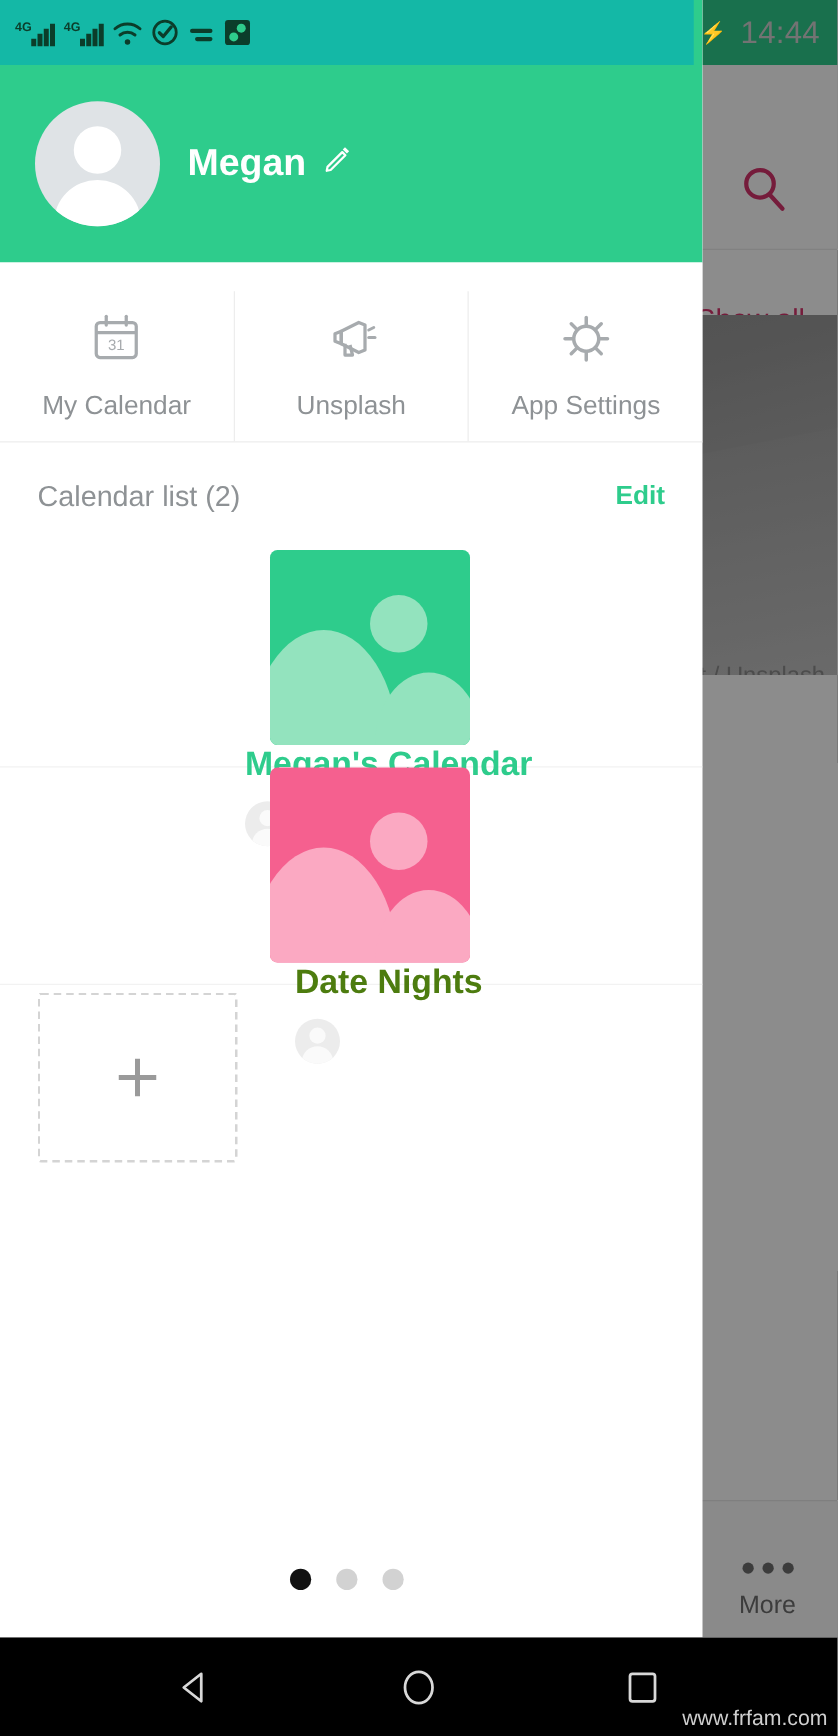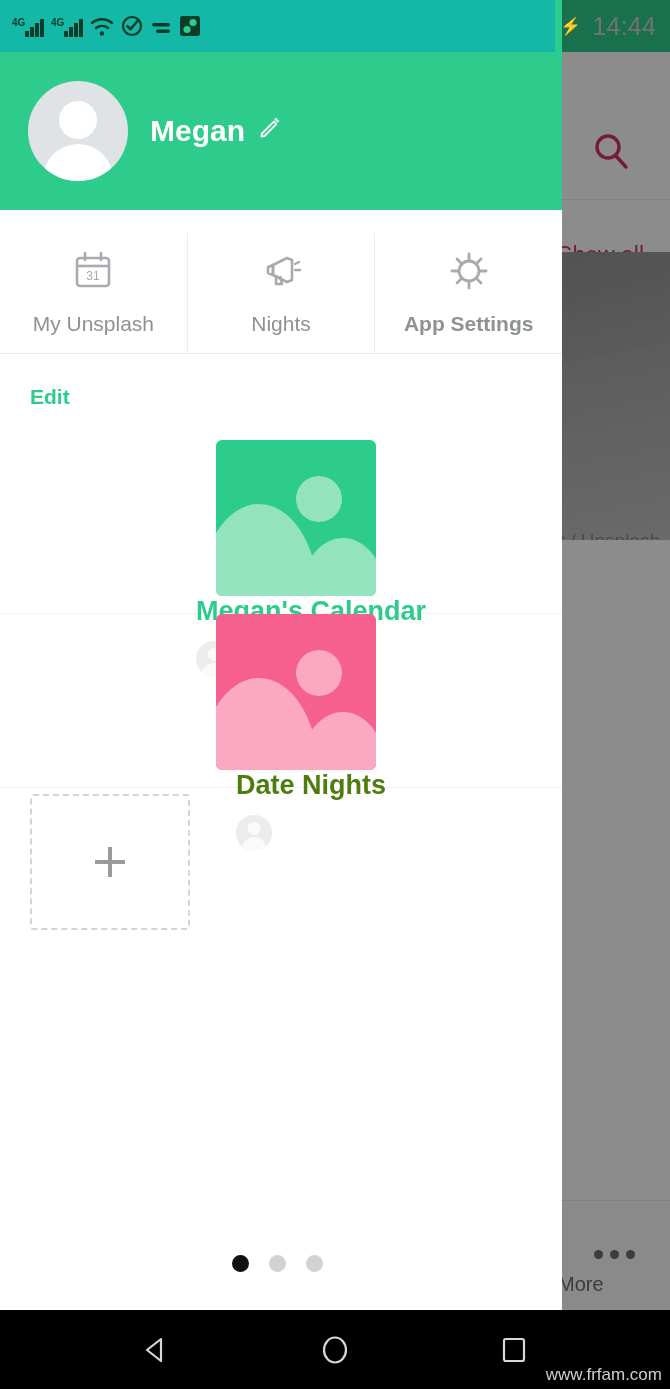--- a/index.html
+++ b/index.html
@@ -65,21 +65,21 @@
     text-decoration: underline;
     white-space: nowrap;
   }
   .bg-tabbar {
     position: absolute; left: 0; right: 0; bottom: 0; height: 110px;
     background: #fbfbfb;
     border-top: 1px solid #e8e8e8;
   }
   .bg-tab-more {
     position: absolute; right: 0; bottom: 14px;
-    width: 112px; 
+    width: 112px; text-align: center;
   }
   .bg-tab-more .dots {
     display: flex; justify-content: center; gap: 7px; margin-bottom: 14px;
   }
   .bg-tab-more .dots i {
     width: 9px; height: 9px; border-radius: 50%; background: #6d6d6d;
     display: block;
   }
   .bg-tab-more .lbl { font-size: 20px; color: #6d6d6d; }
 
@@ -184,21 +184,21 @@
     border-bottom: 1px solid #ededed;
     background: #fff;
   }
   .quick-item {
     flex: 1; display: flex; flex-direction: column;
     align-items: center; justify-content: center;
     gap: 16px;
     border-right: 1px solid #ededed;
     margin-top: 23px;
   }
-  .quick-item:last-child { border-right: none; font-weight: bold; }
+  .quick-item:last-child { border-right: none; }
   .quick-label { font-size: 21px; color: #8e9295; }
 
   
   .list-header {
     height: 86px; display: flex; align-items: center;
     justify-content: space-between; padding: 0 30px;
   }
   .list-title { font-size: 23px; color: #8e9295; }
   .list-edit { font-size: 21px; color: #2ECC8C; font-weight: 700; }
 
@@ -348,34 +348,34 @@
       <div class="quick-item">
         <span>
           <svg width="42" height="42" viewBox="0 0 42 42">
             <rect x="5" y="8" width="32" height="28" rx="3" fill="none" stroke="#a7abae" stroke-width="2.6"></rect>
             <line x1="5" y1="16" x2="37" y2="16" stroke="#a7abae" stroke-width="2.6"></line>
             <line x1="13" y1="3" x2="13" y2="10" stroke="#a7abae" stroke-width="2.6" stroke-linecap="round"></line>
             <line x1="29" y1="3" x2="29" y2="10" stroke="#a7abae" stroke-width="2.6" stroke-linecap="round"></line>
             <text x="21" y="30" font-size="12" font-family="Liberation Sans, sans-serif" fill="#a7abae" text-anchor="middle">31</text>
           </svg>
         </span>
-        <span class="quick-label">My Unsplash</span>
+        <span class="quick-label">My Calendar</span>
       </div>
 
       <div class="quick-item">
         <span>
           <svg width="42" height="42" viewBox="0 0 42 42">
             <path d="M13 15 L27 8 L32 10 L32 30 L27 32 L13 25 Z" fill="none" stroke="#a7abae" stroke-width="2.6" stroke-linejoin="round"></path>
             <path d="M13 15 L8 17 L8 23 L13 25 Z" fill="none" stroke="#a7abae" stroke-width="2.6" stroke-linejoin="round"></path>
             <path d="M16 25 L16 34 L22 34 L20 26" fill="none" stroke="#a7abae" stroke-width="2.6" stroke-linejoin="round"></path>
             <line x1="35" y1="14" x2="39" y2="12" stroke="#a7abae" stroke-width="2.4" stroke-linecap="round"></line>
             <line x1="35" y1="20" x2="40" y2="20" stroke="#a7abae" stroke-width="2.4" stroke-linecap="round"></line>
           </svg>
         </span>
-        <span class="quick-label">Nights</span>
+        <span class="quick-label">Unsplash</span>
       </div>
 
       <div class="quick-item">
         <span>
           <svg width="42" height="42" viewBox="0 0 42 42">
             <circle cx="21" cy="21" r="10" fill="none" stroke="#a7abae" stroke-width="2.8"></circle>
             <g stroke="#a7abae" stroke-width="2.8" stroke-linecap="round">
               <line x1="21" y1="4" x2="21" y2="10"></line>
               <line x1="21" y1="32" x2="21" y2="38"></line>
               <line x1="4" y1="21" x2="10" y2="21"></line>
@@ -385,20 +385,21 @@
               <line x1="33" y1="9" x2="28.5" y2="13.5"></line>
               <line x1="13.5" y1="28.5" x2="9" y2="33"></line>
             </g>
           </svg>
         </span>
         <span class="quick-label">App Settings</span>
       </div>
     </div>
 
     <div class="list-header">
+      <span class="list-title">Calendar list (2)</span>
       <span class="list-edit">Edit</span>
     </div>
 
     <div class="cal-row">
       <div class="thumb" id="thumb0" style="background: rgb(46, 204, 140);">
         <div class="sun" style="background: rgb(147, 227, 190);"></div>
           <div class="m1" style="background: rgb(147, 227, 190);"></div>
           <div class="m2" style="background: rgb(147, 227, 190);"></div>
       </div>
       <div class="cal-info">

